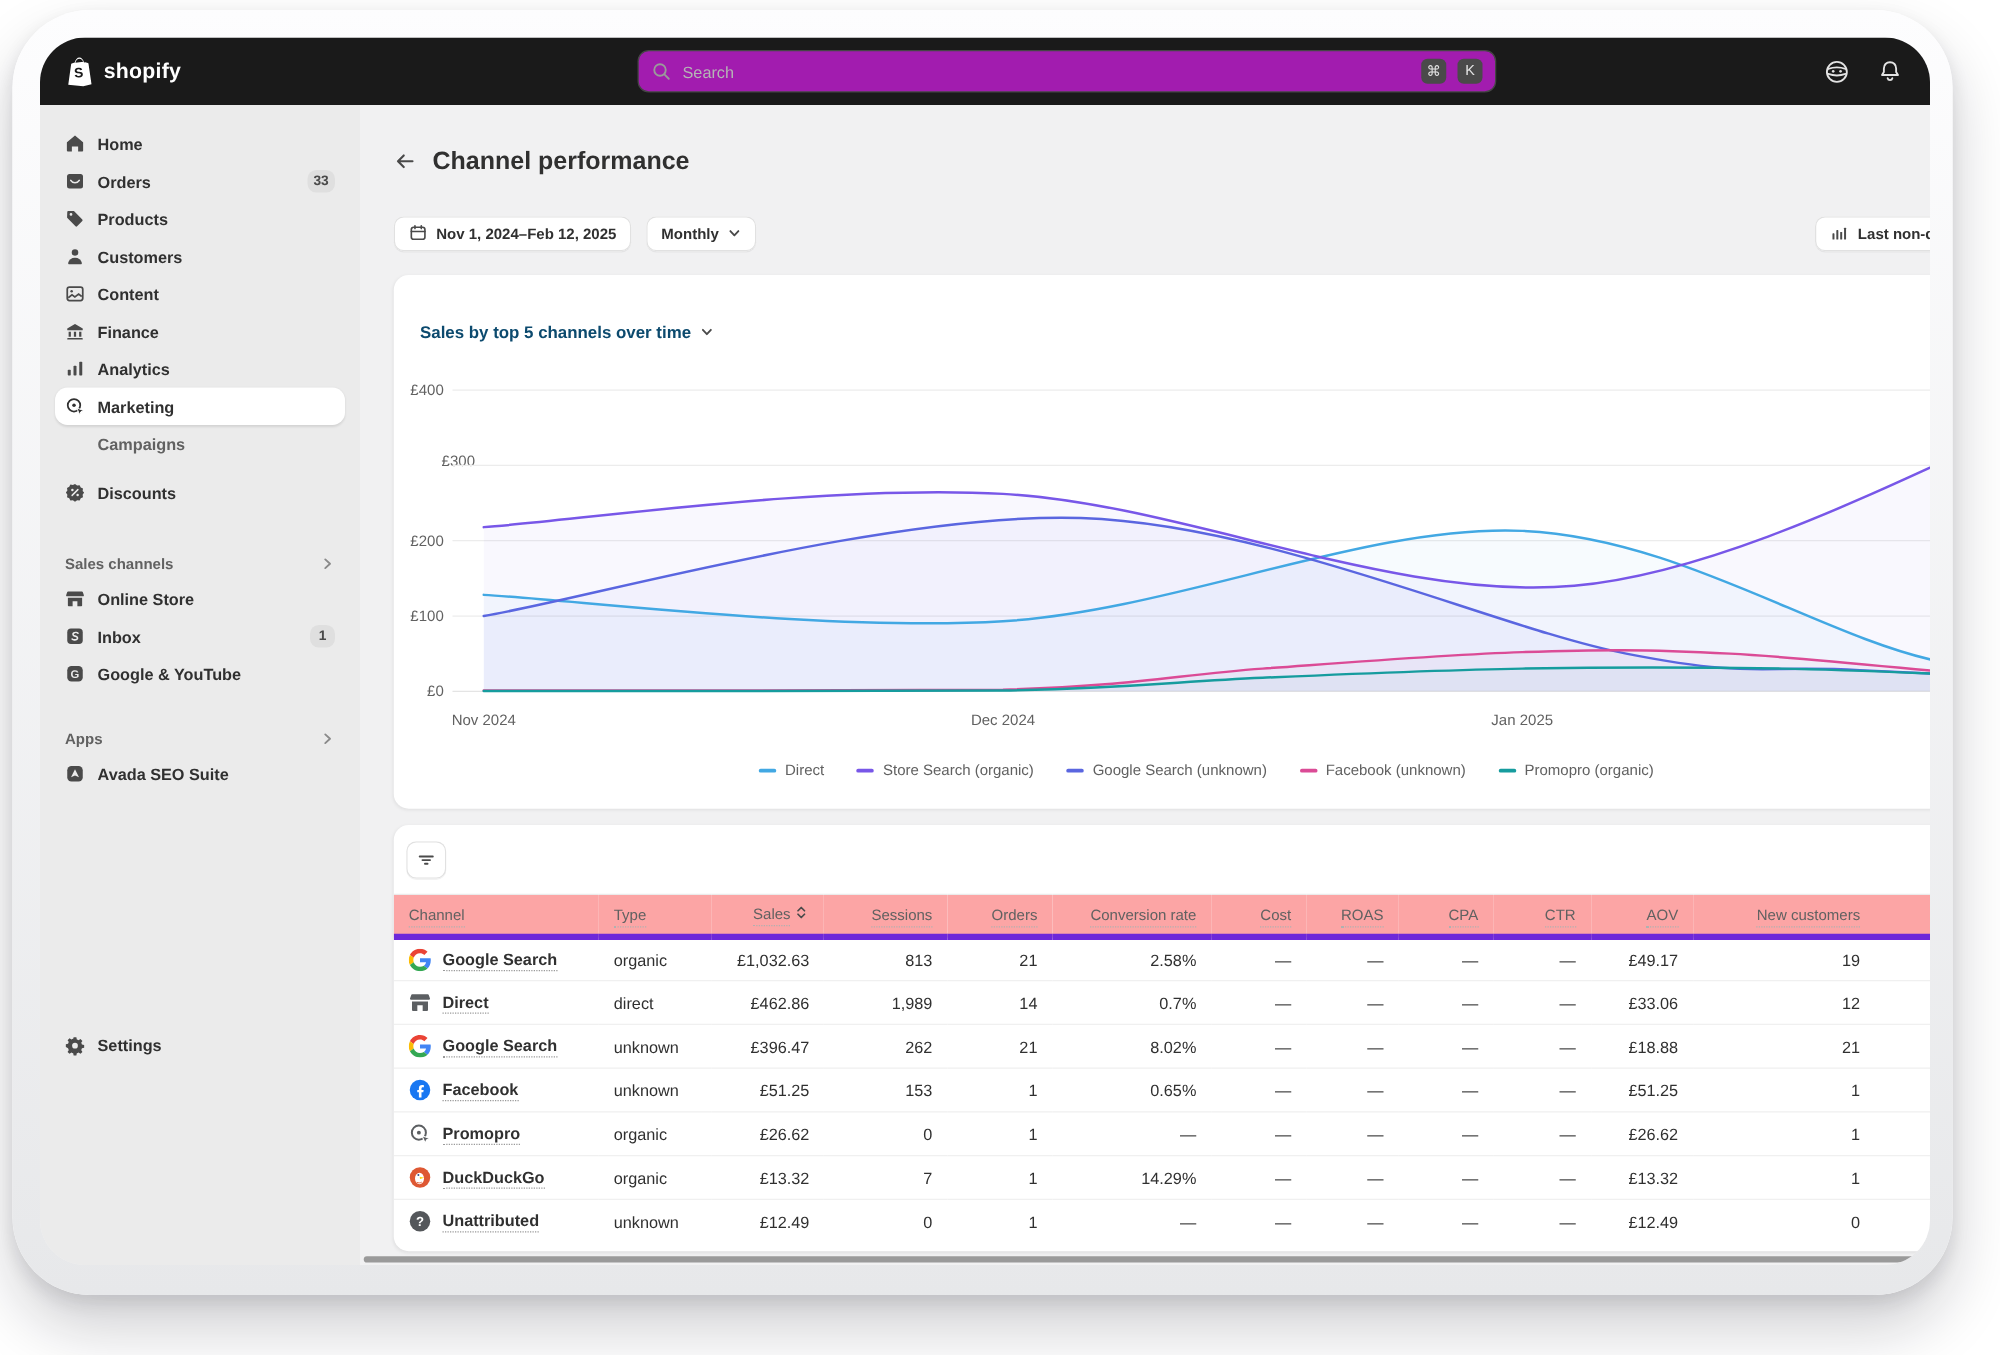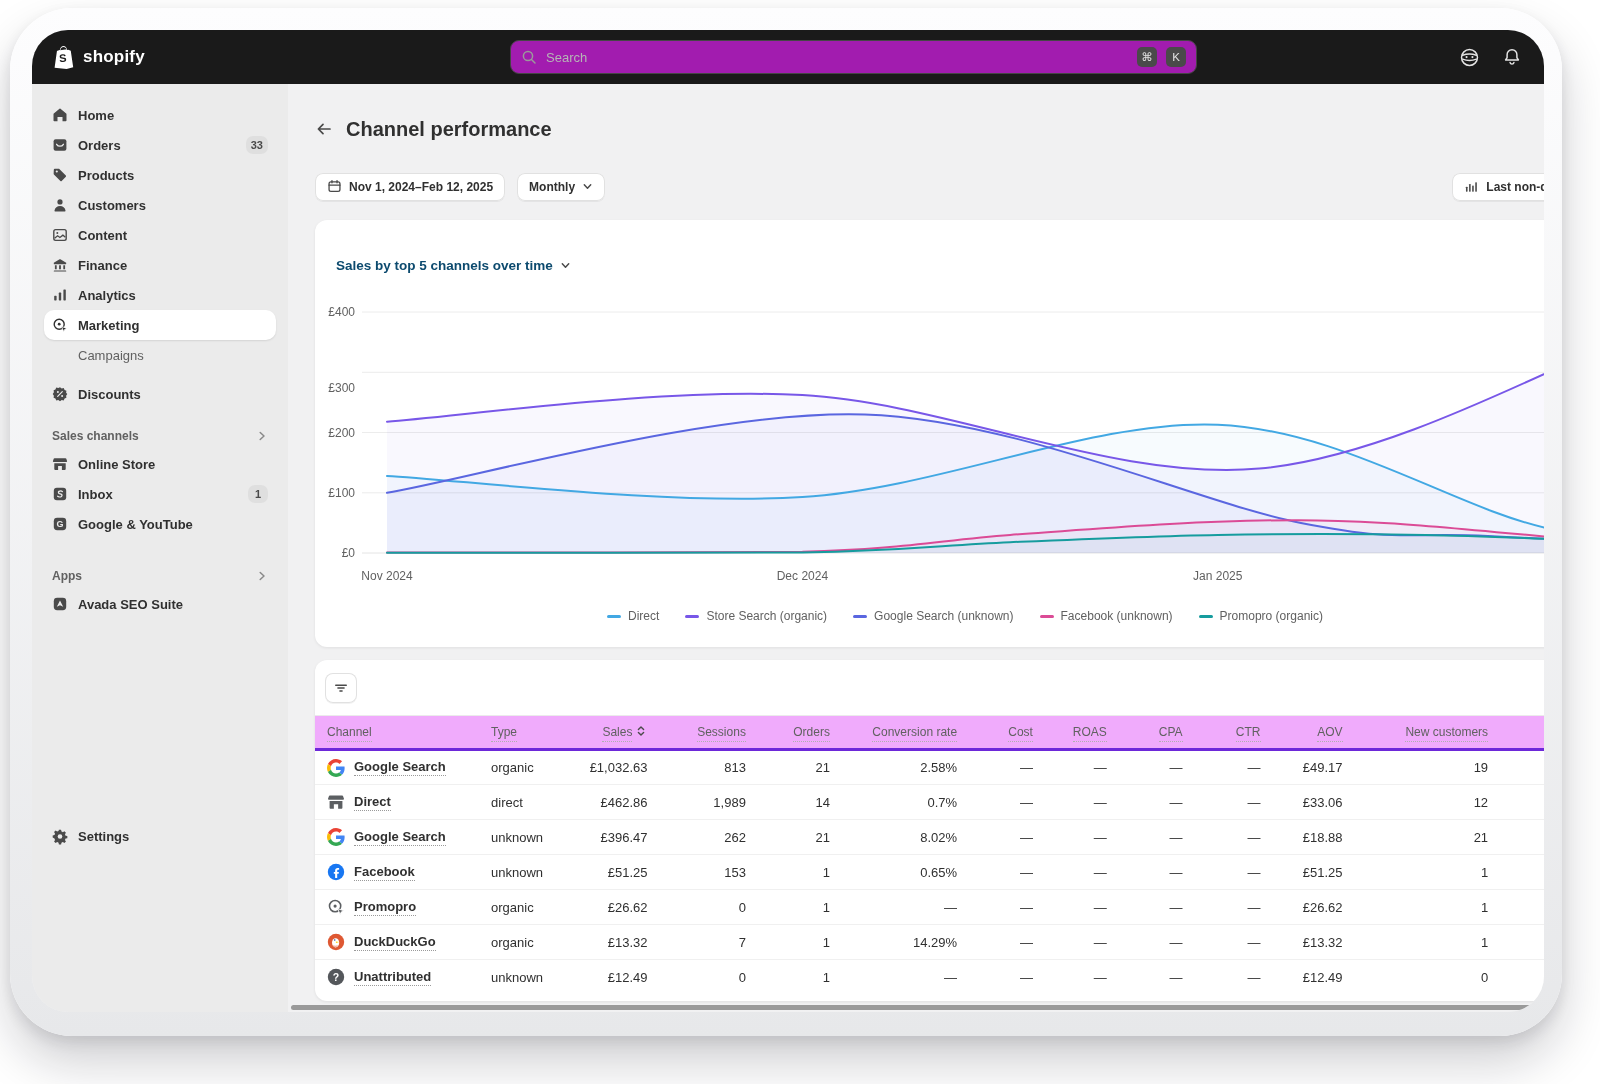--- a/index.html
+++ b/index.html
@@ -20,27 +20,27 @@
     display:flex;align-items:center;justify-content:center;box-sizing:border-box;}
   .top-icons{position:absolute;right:22px;top:0;height:54px;display:flex;align-items:center;gap:22px;color:#e3e3e3;}
   .top-icons .tbtn{display:flex;cursor:pointer;}
 
   
   .app-body{display:flex;height:928px;}
   .sidebar{position:relative;width:256px;background:#ebebeb;box-sizing:border-box;padding:16px 12px 0;flex-shrink:0;}
   .sb-item{display:flex;align-items:center;gap:10px;height:30px;padding:0 8px;border-radius:10px;color:#303030;cursor:pointer;box-sizing:border-box;}
   .sb-item .sb-label{font-size:13px;font-weight:600;color:#303030;}
   .sb-item.sub{padding-left:34px;}
-  .sb-item.sub .sb-label{font-weight:400;color:#616161;}
+  .sb-item.sub .sb-label{font-weight:700;color:#616161;}
   .sb-item.selected{background:#fff;box-shadow:0 1px 2px rgba(0,0,0,.10);}
   .sb-item[data-name="sidebar-item-discounts"]{margin-top:9px;}
   .sb-icon{width:16px;height:17px;color:#4a4a4a;display:flex;align-items:center;}
   .sb-badge{margin-left:auto;background:#dfdfdf;color:#4a4a4a;font-size:11px;font-weight:600;height:18px;min-width:20px;
     border-radius:7px;display:flex;align-items:center;justify-content:center;padding:0 5px;box-sizing:border-box;}
-  .sb-section{display:flex;align-items:center;height:26px;padding:0 8px;color:#616161;font-size:12px;font-weight:600;margin-top:14px;}
+  .sb-section{display:flex;align-items:center;height:26px;padding:0 8px;color:#616161;font-size:12px;font-weight:600;margin-top:29px;}
   .sb-section.apps{margin-top:24px;}
   .sb-section .chev{margin-left:auto;color:#8a8a8a;display:flex;cursor:pointer;}
   .sb-settings{position:absolute;top:737px;left:12px;right:12px;}
 
   .main{position:relative;flex:1;overflow:hidden;background:#f1f1f2;}
   .content{width:1300px;padding-left:27px;}
 
   .page-header{display:flex;align-items:center;gap:11px;margin-top:31px;height:28px;}
   .back-btn{width:20px;height:20px;color:#4a4a4a;display:flex;align-items:center;cursor:pointer;}
   .page-title{font-size:20px;font-weight:700;color:#303030;}
@@ -63,21 +63,21 @@
   .legend{position:absolute;left:0;top:389px;width:1300px;display:flex;justify-content:center;gap:26px;}
   .lg-item{display:flex;align-items:center;gap:7px;font-size:12px;color:#616161;cursor:pointer;}
   .lg-swatch{width:14px;height:3px;border-radius:2px;}
 
   .table-card{margin-top:13px;width:1300px;overflow:hidden;padding-bottom:6px;}
   .filter-row{padding:13px 10px 12px;}
   .filter-btn{width:32px;height:30px;border-radius:8px;background:#fff;
     box-shadow:inset 0 0 0 1px #e1e1e1,0 1px 0 rgba(0,0,0,.05);
     display:flex;align-items:center;justify-content:center;color:#4a4a4a;cursor:pointer;box-sizing:border-box;}
   table.perf{border-collapse:collapse;table-layout:fixed;min-width:1380px;}
-  .perf thead th{height:34px;background:#f0abfc;border-top:1px solid #ebebeb;border-bottom:3px solid #6d28d9;
+  .perf thead th{height:34px;background:#fca5a5;border-top:1px solid #ebebeb;border-bottom:5px solid #6d28d9;
     font-size:12px;font-weight:500;color:#616161;padding:0 12px;white-space:nowrap;cursor:pointer;box-sizing:border-box;}
   .perf th .hd{border-bottom:1px dotted #b0b0b0;padding-bottom:2px;}
   .perf th .sort{vertical-align:-1px;margin-left:3px;}
   .perf td{height:35px;border-bottom:1px solid #f0f0f0;font-size:13px;color:#303030;padding:0 12px;white-space:nowrap;box-sizing:border-box;}
   .perf tbody tr:last-child td{border-bottom:none;}
   .L{text-align:left}.R{text-align:right}
   .ch-cell{display:flex;align-items:center;gap:9px;font-weight:600;}
   .ch-ic{display:flex;width:18px;height:18px;color:#5c5f62;}
   .ch-name{border-bottom:1px dotted #9a9a9a;padding-bottom:1px;}
 
@@ -348,21 +348,21 @@
               <div class="chart-title-row" data-name="chart-metric-dropdown">
                 <span class="chart-title" data-name="chart-title">Sales by top 5 channels over time</span>
                 <span class="chev" data-name="chevron-down-icon">
                     <svg width="11" height="11" viewBox="0 0 12 12">
                       <path d="M2.5 4.2L6 8l3.5-3.8" fill="none" stroke="currentColor" stroke-width="1.6" stroke-linecap="round" stroke-linejoin="round"></path>
                     </svg>
                   </span>
               </div>
               <div id="ylabs" data-name="y-axis-labels">
                   <div class="ylab" data-name="y-tick-label" style="top: 84px;">£400</div>
-                  <div class="ylab" data-name="y-tick-label" style="top: 160px;">£300</div>
+                  <div class="ylab" data-name="y-tick-label" style="top: 141px; padding-left: 25px;">£300</div>
                   <div class="ylab" data-name="y-tick-label" style="top: 204.5px;">£200</div>
                   <div class="ylab" data-name="y-tick-label" style="top: 264.75px;">£100</div>
                   <div class="ylab" data-name="y-tick-label" style="top: 325px;">£0</div>
                 </div>
               <svg class="plot" id="chart-svg" width="1300" height="272" viewBox="0 0 1300 272" data-name="sales-line-chart">
                   <line x1="47" y1="18.0" x2="1300" y2="18.0" stroke="#ececec" stroke-width="1"></line>
                   <line x1="47" y1="78.3" x2="1300" y2="78.3" stroke="#ececec" stroke-width="1"></line>
                   <line x1="47" y1="138.5" x2="1300" y2="138.5" stroke="#ececec" stroke-width="1"></line>
                   <line x1="47" y1="198.8" x2="1300" y2="198.8" stroke="#ececec" stroke-width="1"></line>
                   <line x1="47" y1="259.0" x2="1300" y2="259.0" stroke="#e4e4e4" stroke-width="1"></line>

